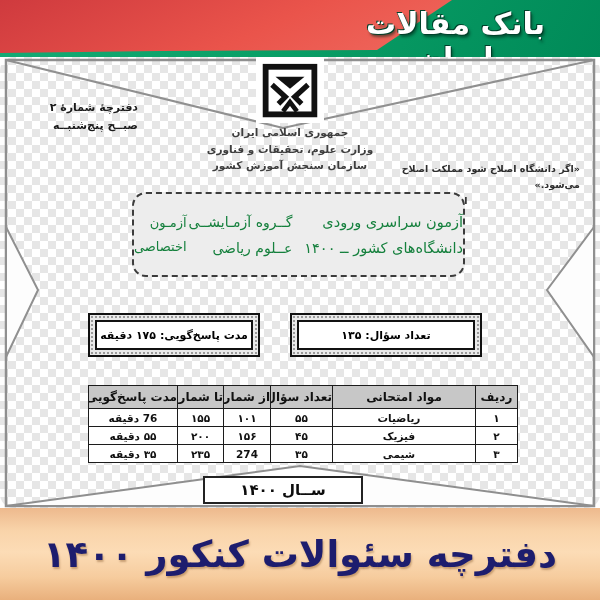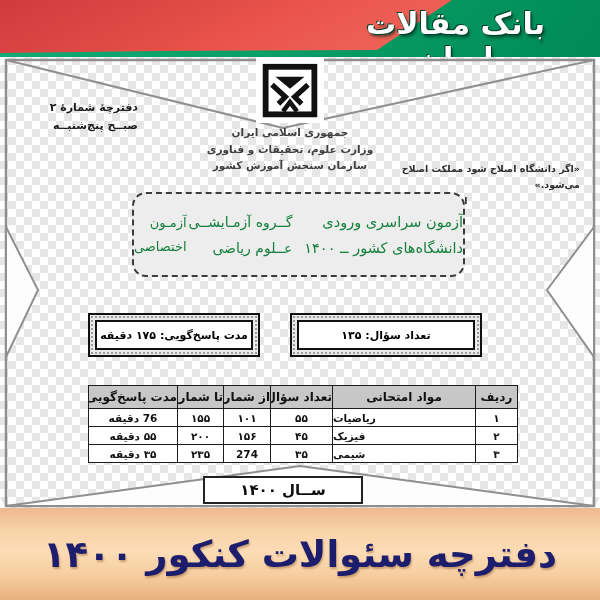--- a/index.html
+++ b/index.html
@@ -51,21 +51,21 @@
   .pat-box.left{left:88px;top:256px;width:172px;height:44px;}
   .pat-inner{border:2px solid #111;background:#fff;height:100%;box-sizing:border-box;
     display:flex;align-items:center;justify-content:center;direction:rtl;
     font-size:11px;font-weight:bold;color:#000000;}
 
   table.exam{position:absolute;left:88px;top:328px;width:429px;border-collapse:collapse;
     table-layout:fixed;direction:rtl;background:#fff;}
   table.exam th,table.exam td{border:1.5px solid #1c1c1c;padding:0;overflow:hidden;white-space:nowrap;}
   table.exam th{background:#c7c7c7;height:22px;font-size:12px;font-weight:bold;color:#111;}
   table.exam td{height:17px;font-size:10.5px;font-weight:bold;color:#111;text-align:center;}
-  table.exam td.subject{text-align:left;padding-right:10px;}
+  table.exam td.subject{text-align:center;padding-right:10px;}
 
   .year-box{position:absolute;left:203px;top:419px;width:160px;height:28px;
     border:2px solid #222;background:#fff;box-sizing:border-box;direction:rtl;
     display:flex;align-items:center;justify-content:center;
     font-size:15px;font-weight:bold;color:#0d0d0d;text-align:right;}
 
   
   .banner-bottom{position:absolute;left:0;top:508px;width:600px;height:92px;
     background:linear-gradient(180deg,#edb98d 0%,#f9d4aa 25%,#fcdcb6 48%,#f6cc9e 75%,#e9b07c 100%);
     display:flex;align-items:center;justify-content:center;direction:rtl;}

